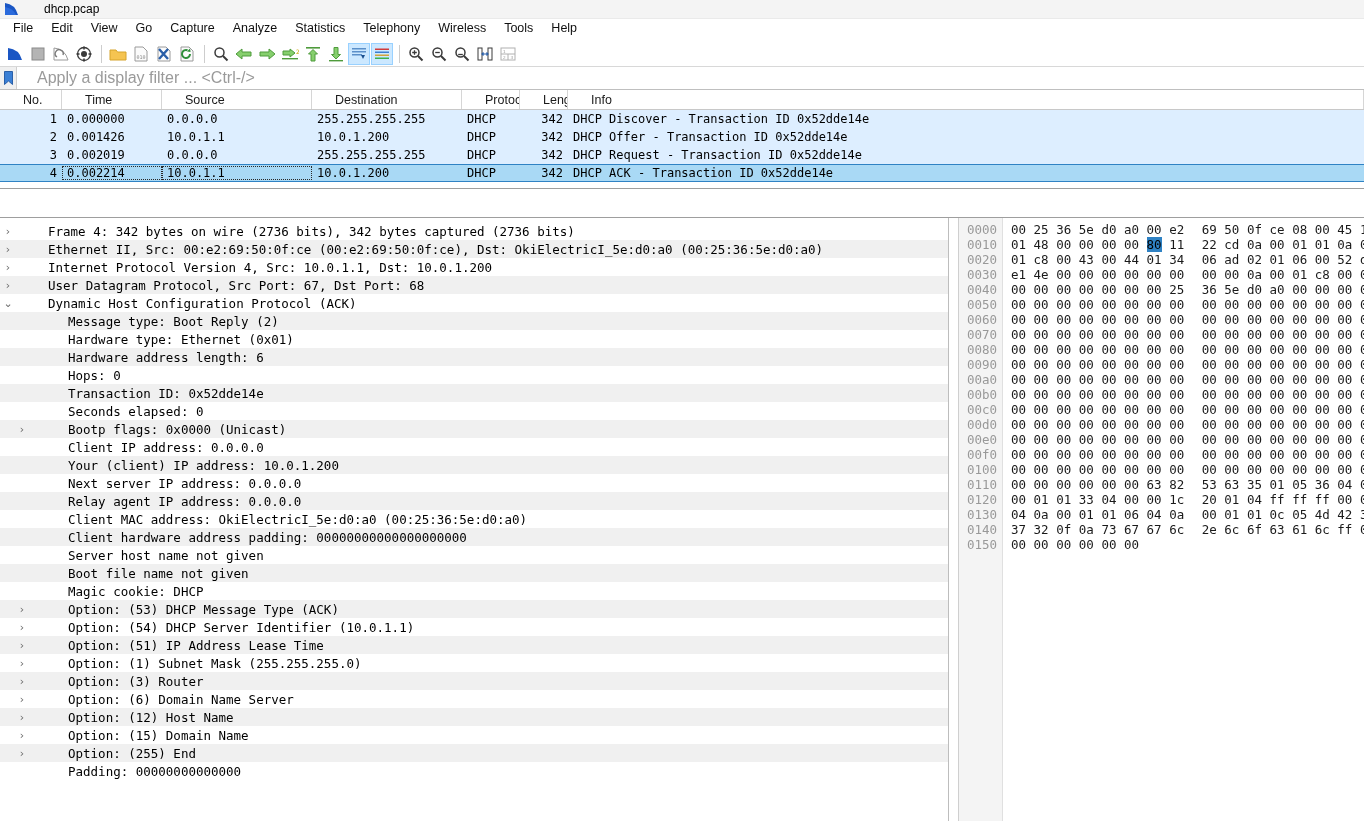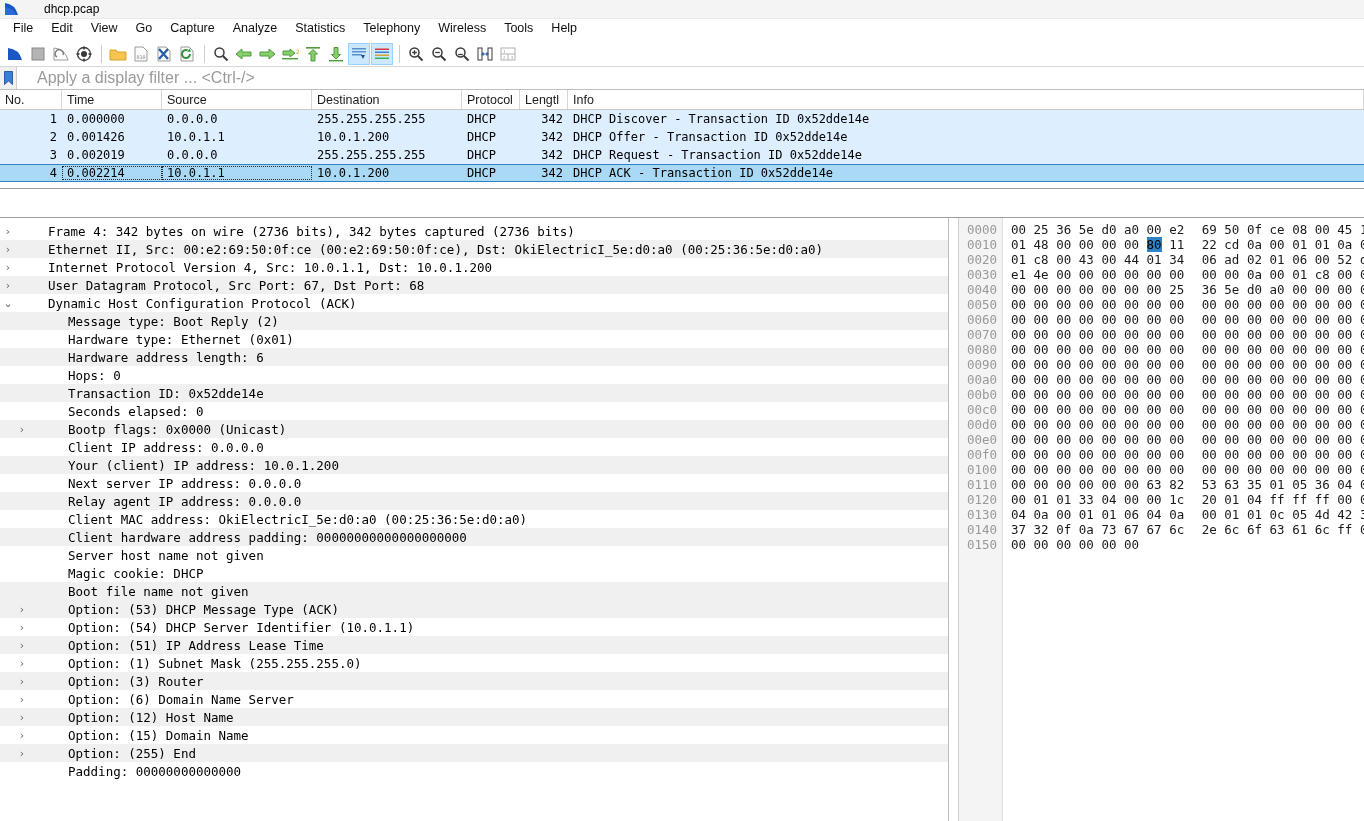--- a/index.html
+++ b/index.html
@@ -89,21 +89,21 @@
   }
   .plist-header {
     height: 19px; min-height:19px;
     display: flex;
     background: #ffffff;
     border-bottom: 1px solid #c8c8c8;
     font-size: 12.5px;
   }
   .plist-header .col {
     border-right: 1px solid #d6d6d6;
-    padding-left: 5px;
+    padding-left: 23px;
     display:flex; align-items:center;
     box-sizing:border-box;
     overflow:hidden; white-space:nowrap;
     color:#1a1a1a;
   }
   .plist-body { flex:1; overflow:hidden; position:relative; }
   .prow {
     display:flex; height:18px; align-items:center;
     font-family: "DejaVu Sans Mono", monospace;
     font-size: 12px;
@@ -514,27 +514,27 @@
             <span class="dlabel">Client MAC address: OkiElectricI_5e:d0:a0 (00:25:36:5e:d0:a0)</span>
           </div>
           <div class="dnode lvl2 alt">
             <span class="twisty none"></span>
             <span class="dlabel">Client hardware address padding: 00000000000000000000</span>
           </div>
           <div class="dnode lvl2">
             <span class="twisty none"></span>
             <span class="dlabel">Server host name not given</span>
           </div>
+          <div class="dnode lvl2 alt">
+            <span class="twisty none"></span>
+            <span class="dlabel">Boot file name not given</span>
+          </div>
           <div class="dnode lvl2">
             <span class="twisty none"></span>
             <span class="dlabel">Magic cookie: DHCP</span>
-          </div>
-          <div class="dnode lvl2 alt">
-            <span class="twisty none"></span>
-            <span class="dlabel">Boot file name not given</span>
           </div>
           <div class="dnode lvl2 alt">
             <span class="twisty">›</span>
             <span class="dlabel">Option: (53) DHCP Message Type (ACK)</span>
           </div>
           <div class="dnode lvl2">
             <span class="twisty">›</span>
             <span class="dlabel">Option: (54) DHCP Server Identifier (10.0.1.1)</span>
           </div>
           <div class="dnode lvl2 alt">

